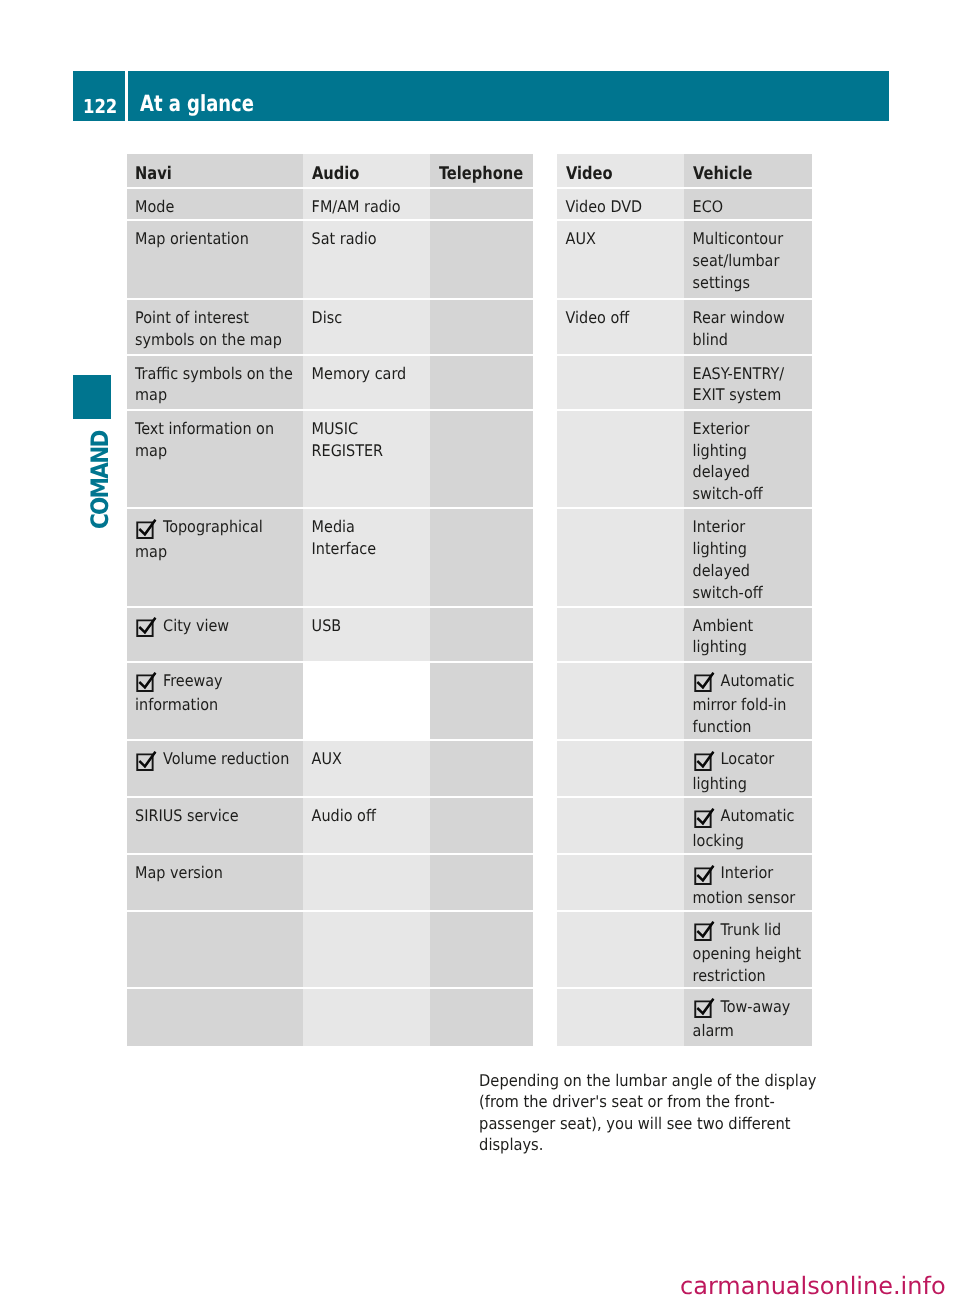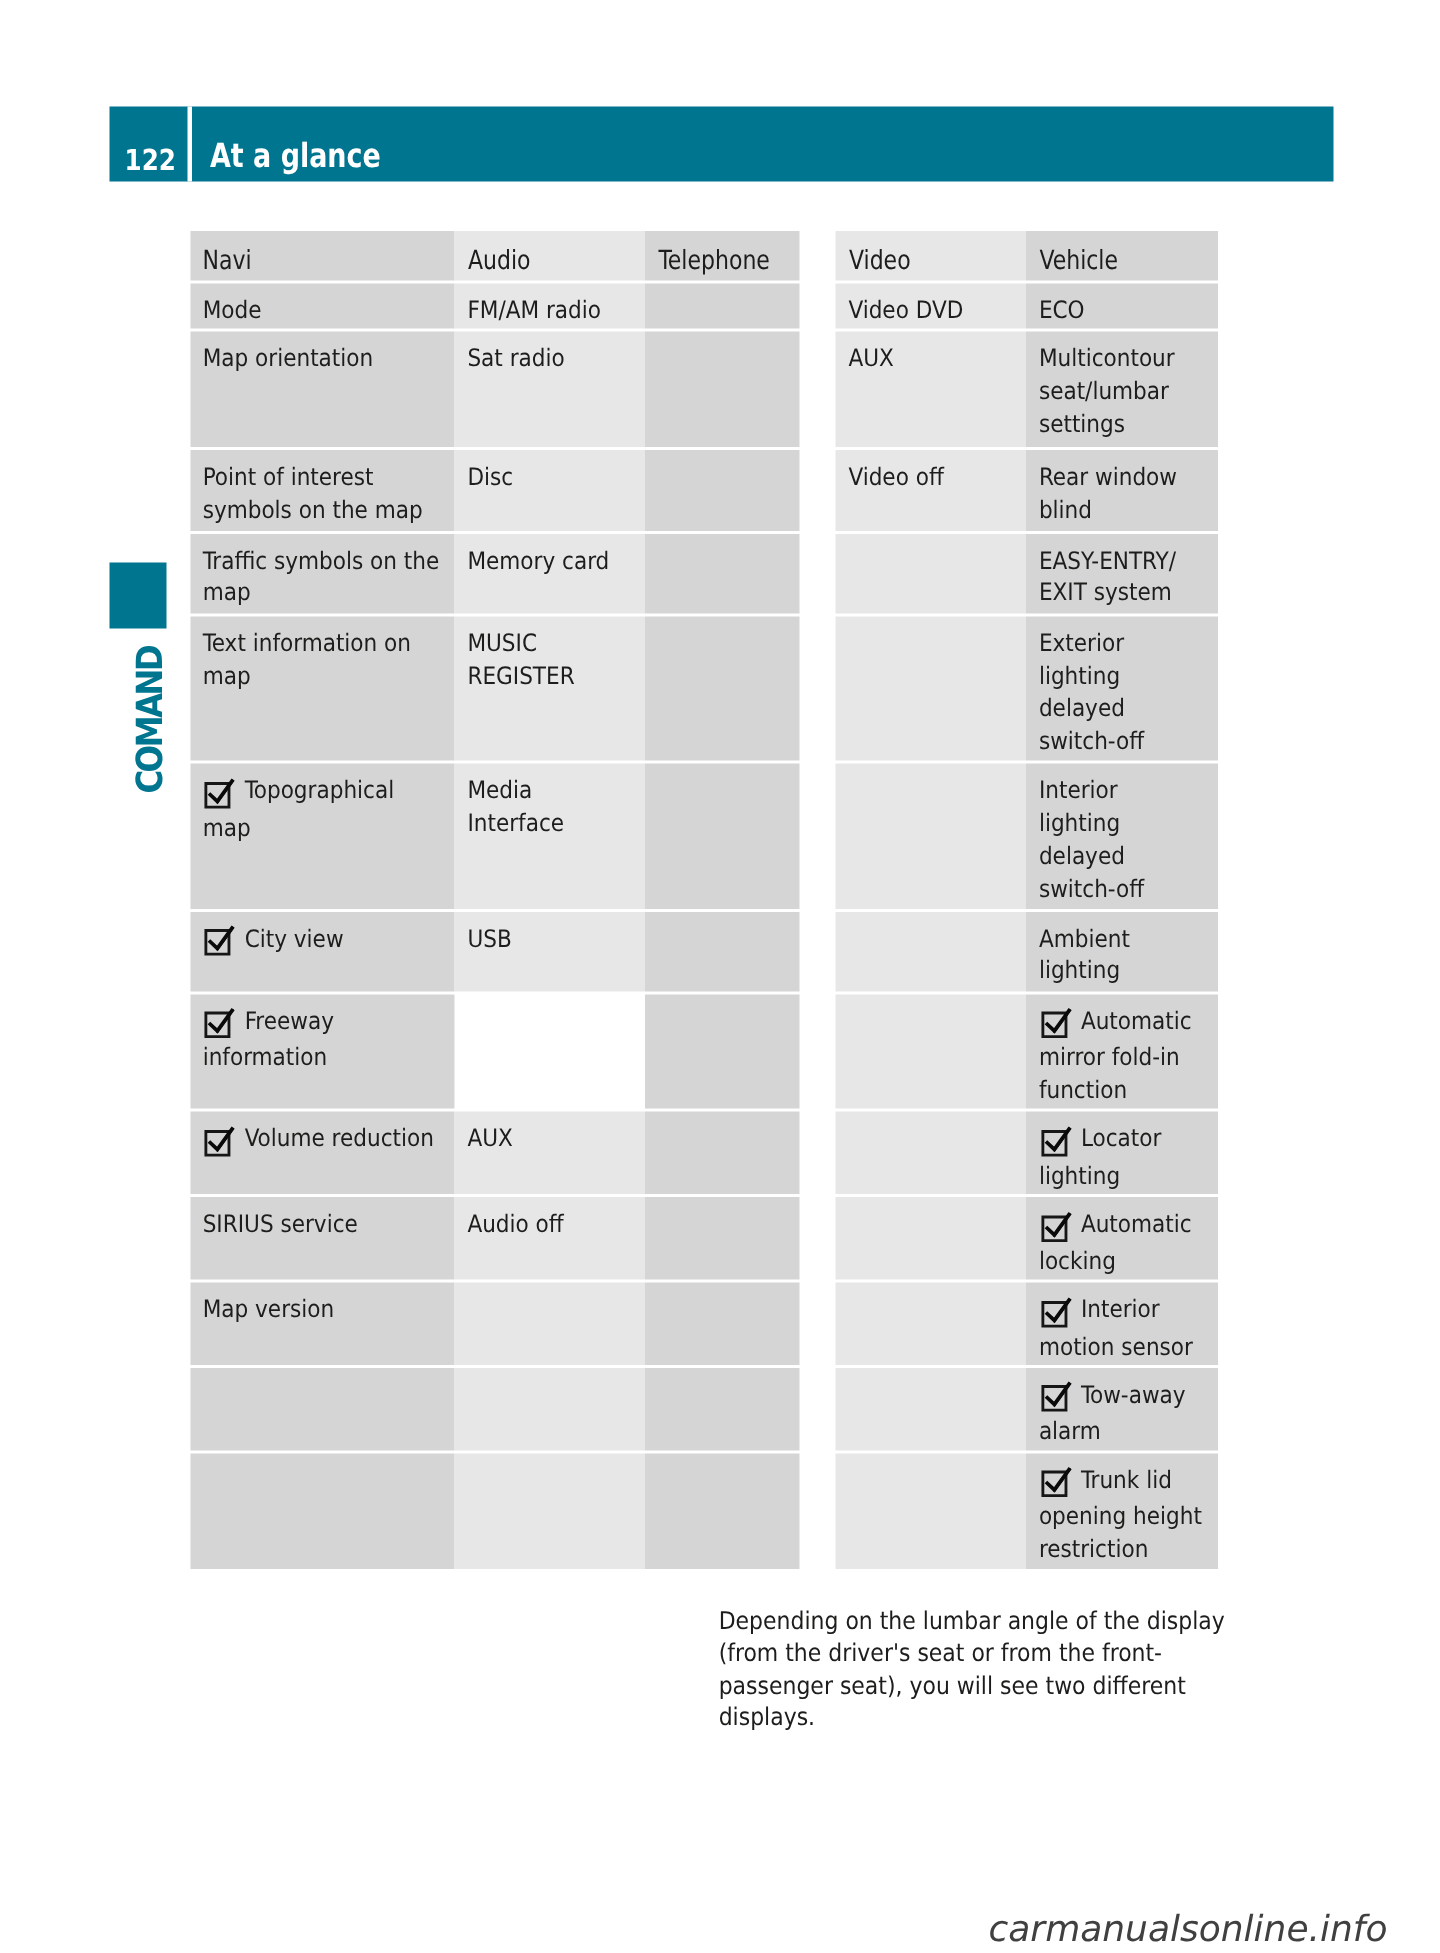--- a/index.html
+++ b/index.html
@@ -34,38 +34,38 @@
   .trow{position:relative;width:100%;}
   .tcell{position:absolute;top:1px;bottom:1px;padding:0;box-sizing:border-box;}
   .tbl .trow:first-child .tcell{top:-1px;}
   .tbl .trow:last-child .tcell{bottom:-1.4px;}
   .c0{left:0;width:176.5px;background:#d5d5d5;}
   .c1{left:176.5px;width:127px;background:#e7e7e7;}
   .c2{left:303.5px;width:103px;background:#d5d5d5;}
   .c3{left:430.5px;width:127px;background:#e7e7e7;}
   .c4{left:557.5px;width:128px;background:#d5d5d5;}
   .ctext{position:absolute;left:8.6px;right:3px;top:7.0px;font-size:16px;line-height:21.7px;}
-  .hrow .ctext{font-weight:normal;font-size:17.6px;top:10.0px;}
+  .hrow .ctext{font-weight:bold;font-size:17.6px;top:10.0px;}
   .hrow .ln{display:inline-block;transform:scaleX(.927);transform-origin:left center;}
   .ln{white-space:nowrap;}
   .cbwrap{display:inline-block;vertical-align:-8.25px;margin-right:6px;position:relative;top:0px;height:21px;}
   svg.cb{overflow:visible;}
   svg.cb{display:block;}
 
   
   .col-l{position:absolute;left:126.8px;top:1072.5px;width:332.8px;}
   .col-r{position:absolute;left:479.1px;top:1070px;width:345px;}
   .sec-h{font-weight:bold;font-size:17.3px;line-height:17.3px;}
   .sec-rule{height:1.5px;background:#8f8f8f;margin-top:3.2px;}
   .para{font-size:16.3px;line-height:21.4px;}
   .col-l .para{margin-top:8.8px;}
   .col-r .para{margin-top:0px;}
   .para .ln{white-space:nowrap;}
-  .wm{position:absolute;left:659px;top:1274px;font-size:24px;line-height:24px;
-      color:#404040;font-stretch:normal;font-style:italic;}
+  .wm{position:absolute;left:680px;top:1274px;font-size:24px;line-height:24px;
+      color:#be185d;font-stretch:normal;}
 </style>
 </head>
 <body>
 
 <div class="page">
   <div class="hdr"></div>
   <div class="hdr-num">122</div>
   <div class="hdr-sep"></div>
   <div class="hdr-title">At a glance</div>
   <div class="tab-box"></div>
@@ -348,50 +348,50 @@
           <div class="ctext">
             <div class="ln"><span class="cbwrap"><svg class="cb" width="22" height="21" viewBox="0 0 22 21" overflow="visible">
                   <path d="M2.25 2.35 H17.65 V18.05 H2.25 Z" fill="none" stroke="#161616" stroke-width="1.9"></path>
                   <path d="M4.3 9.0 L9.9 14.3 L20.4 -0.2" fill="none" stroke="#0a0a0a" stroke-width="2.5" stroke-linecap="butt" stroke-linejoin="miter"></path>
                   <path d="M8.9 15.3 L19.9 -0.5 L21.2 0.4 L10.3 15.6 Z" fill="#0a0a0a"></path>
                 </svg></span><span>Interior</span></div>
             <div class="ln"><span>motion sensor</span></div>
           </div>
         </div>
     </div>
+    <div class="trow" style="height:76.8px">
+      <div class="tcell c0"></div>
+      <div class="tcell c1"></div>
+      <div class="tcell c2"></div>
+      <div class="tcell c3"></div>
+      <div class="tcell c4">
+          <div class="ctext">
+            <div class="ln"><span class="cbwrap"><svg class="cb" width="22" height="21" viewBox="0 0 22 21" overflow="visible">
+                  <path d="M2.25 2.35 H17.65 V18.05 H2.25 Z" fill="none" stroke="#161616" stroke-width="1.9"></path>
+                  <path d="M4.3 9.0 L9.9 14.3 L20.4 -0.2" fill="none" stroke="#0a0a0a" stroke-width="2.5" stroke-linecap="butt" stroke-linejoin="miter"></path>
+                  <path d="M8.9 15.3 L19.9 -0.5 L21.2 0.4 L10.3 15.6 Z" fill="#0a0a0a"></path>
+                </svg></span><span>Trunk lid</span></div>
+            <div class="ln"><span>opening height</span></div>
+            <div class="ln"><span>restriction</span></div>
+          </div>
+        </div>
+    </div>
     <div class="trow" style="height:57.0px">
       <div class="tcell c0"></div>
       <div class="tcell c1"></div>
       <div class="tcell c2"></div>
       <div class="tcell c3"></div>
       <div class="tcell c4">
           <div class="ctext">
             <div class="ln"><span class="cbwrap"><svg class="cb" width="22" height="21" viewBox="0 0 22 21" overflow="visible">
                   <path d="M2.25 2.35 H17.65 V18.05 H2.25 Z" fill="none" stroke="#161616" stroke-width="1.9"></path>
                   <path d="M4.3 9.0 L9.9 14.3 L20.4 -0.2" fill="none" stroke="#0a0a0a" stroke-width="2.5" stroke-linecap="butt" stroke-linejoin="miter"></path>
                   <path d="M8.9 15.3 L19.9 -0.5 L21.2 0.4 L10.3 15.6 Z" fill="#0a0a0a"></path>
                 </svg></span><span>Tow-away</span></div>
             <div class="ln"><span>alarm</span></div>
-          </div>
-        </div>
-    </div>
-    <div class="trow" style="height:76.8px">
-      <div class="tcell c0"></div>
-      <div class="tcell c1"></div>
-      <div class="tcell c2"></div>
-      <div class="tcell c3"></div>
-      <div class="tcell c4">
-          <div class="ctext">
-            <div class="ln"><span class="cbwrap"><svg class="cb" width="22" height="21" viewBox="0 0 22 21" overflow="visible">
-                  <path d="M2.25 2.35 H17.65 V18.05 H2.25 Z" fill="none" stroke="#161616" stroke-width="1.9"></path>
-                  <path d="M4.3 9.0 L9.9 14.3 L20.4 -0.2" fill="none" stroke="#0a0a0a" stroke-width="2.5" stroke-linecap="butt" stroke-linejoin="miter"></path>
-                  <path d="M8.9 15.3 L19.9 -0.5 L21.2 0.4 L10.3 15.6 Z" fill="#0a0a0a"></path>
-                </svg></span><span>Trunk lid</span></div>
-            <div class="ln"><span>opening height</span></div>
-            <div class="ln"><span>restriction</span></div>
           </div>
         </div>
     </div>
   </div>
   <div class="col-r">
     <div class="para">
       <div class="ln">Depending on the lumbar angle of the display</div>
       <div class="ln">(from the driver's seat or from the front-</div>
       <div class="ln">passenger seat), you will see two different</div>
       <div class="ln">displays.</div>

